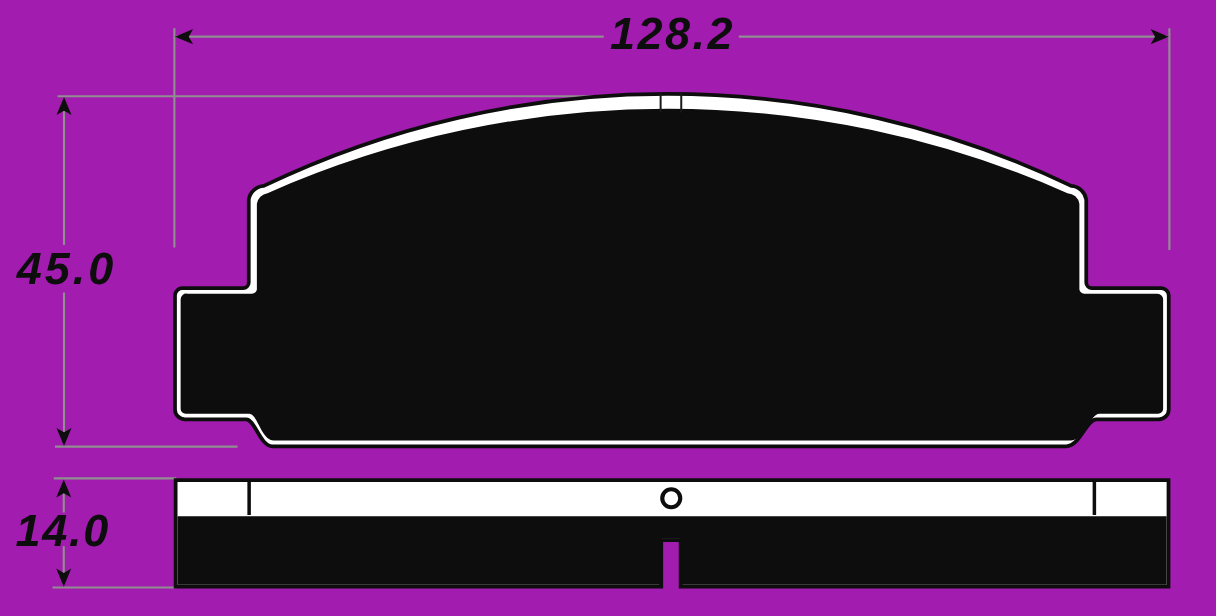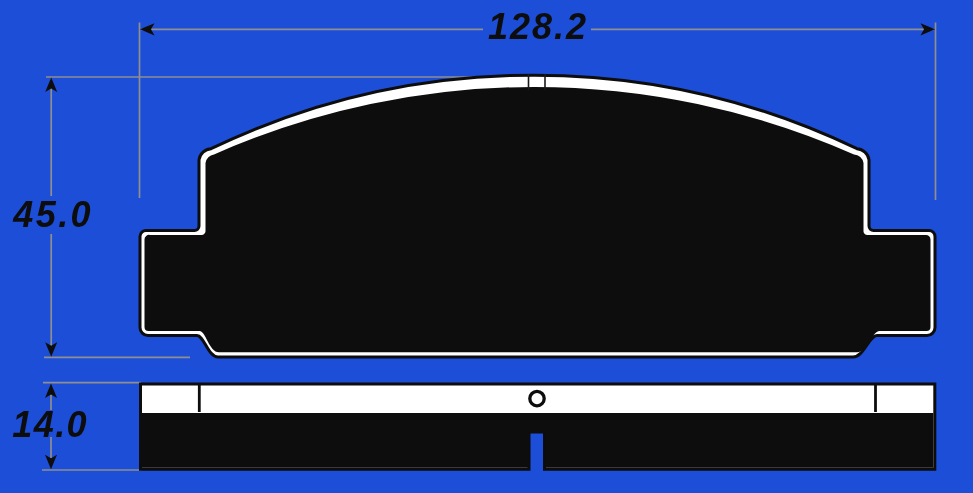--- a/index.html
+++ b/index.html
@@ -1,16 +1,16 @@
 <!DOCTYPE html>
 <html><head>
 <meta charset="utf-8">
 <style>
   html,body{margin:0;padding:0;background:#ffffff;}
-  .wrap{position:relative;width:973px;height:493px;background:#1d4ed8;overflow:hidden;}
+  .wrap{position:relative;width:973px;height:493px;background:#a21caf;overflow:hidden;}
   svg{position:absolute;top:0;left:0;}
   text{font-family:"Liberation Sans",sans-serif;font-weight:bold;font-style:italic;fill:#0d0d0d;}
 </style>
 </head>
 <body>
 <div class="wrap">
 <svg width="973" height="493" viewBox="0 0 973 493">
   <defs>
     <filter id="soft" x="-2%" y="-2%" width="104%" height="104%">
       <feGaussianBlur stdDeviation="0.8"></feGaussianBlur>

